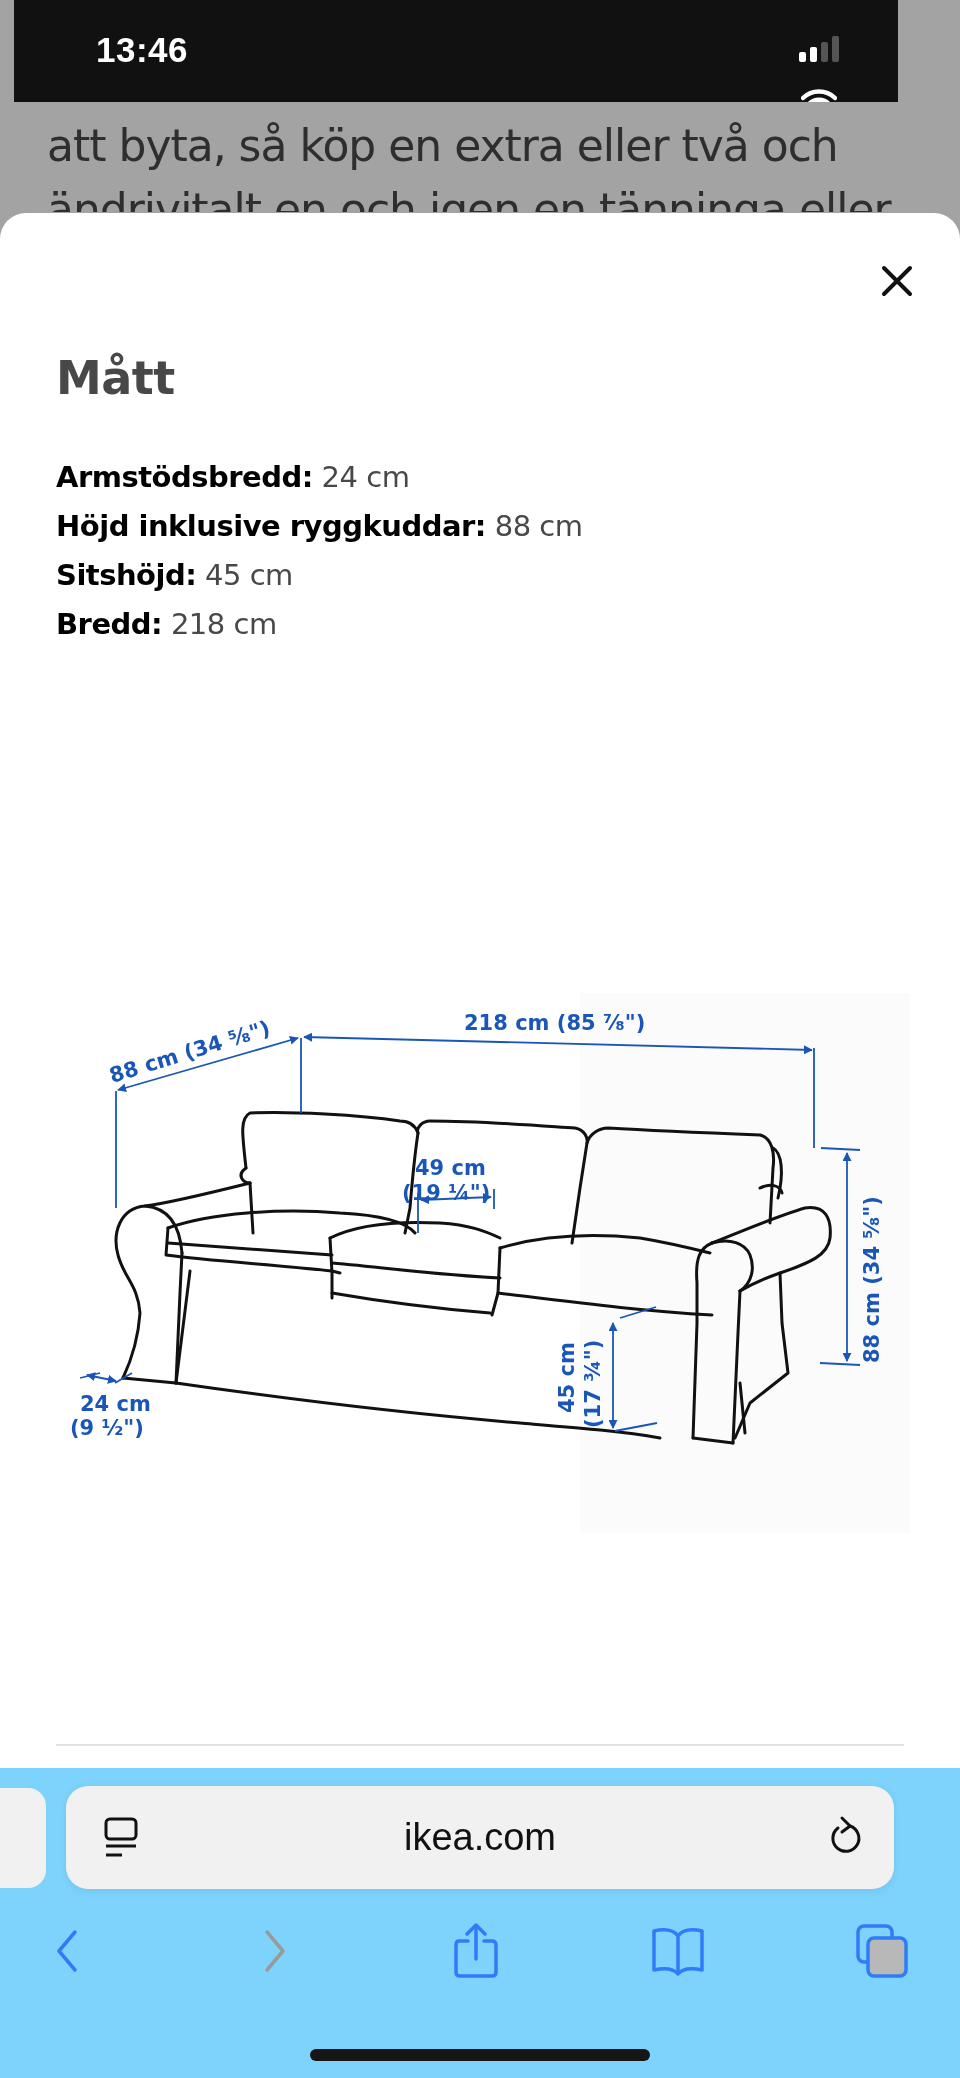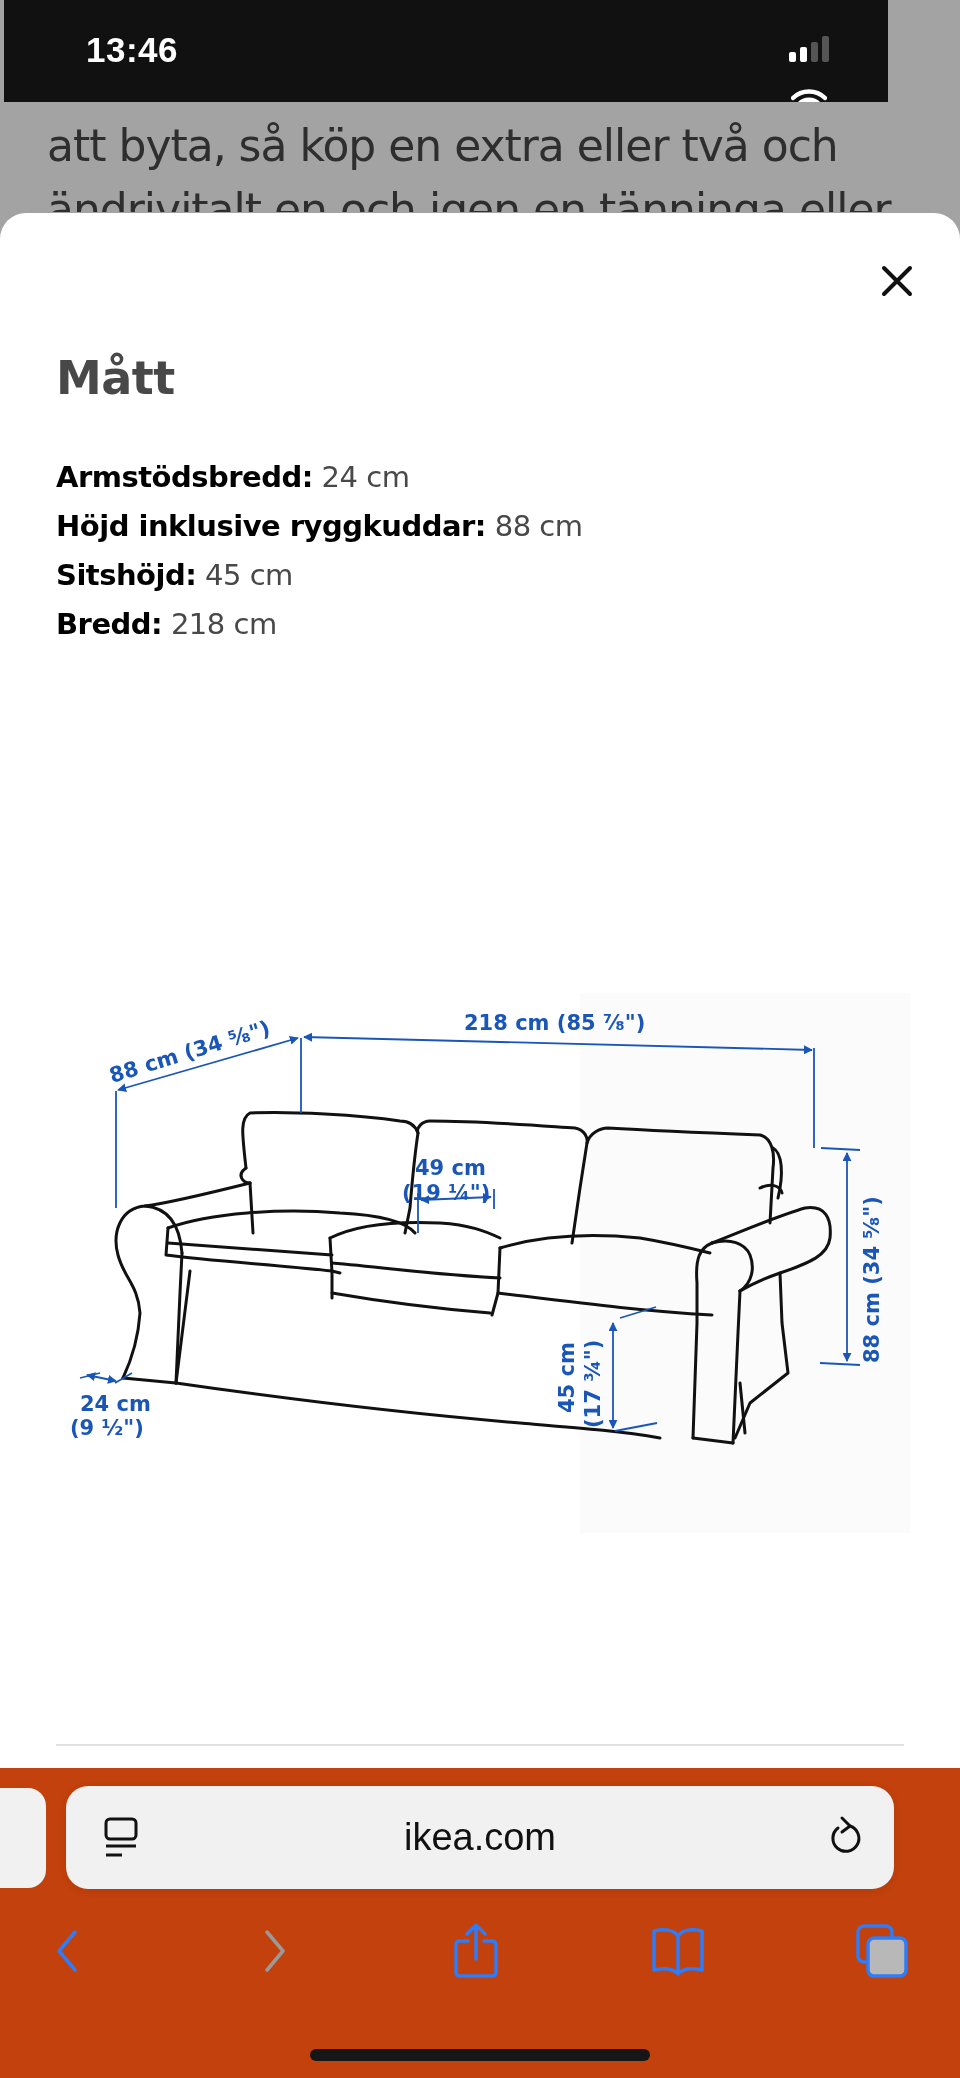--- a/index.html
+++ b/index.html
@@ -1,20 +1,20 @@
 <!DOCTYPE html>
 <html><head>
 <meta charset="utf-8">
 <style>
   * { box-sizing: border-box; margin: 0; padding: 0; }
   html, body { width: 960px; height: 2078px; overflow: hidden; background: #a3a3a3; }
   body { position: relative; font-family: "DejaVu Sans", "Liberation Sans", sans-serif; }
 
   
-  .status-bar { position: absolute; left: 4px; top: 0; width: 884px; height: 102px; background: #111111; color: #fff; text-align: right; }
+  .status-bar { position: absolute; left: 14px; top: 0; width: 884px; height: 102px; background: #111111; color: #fff; text-align: right; }
   .status-time { position: absolute; left: 82px; top: 30px; font-family: "Liberation Sans", sans-serif; font-weight: 700; font-size: 35px; letter-spacing: 0.5px; }
   .status-icons { position: absolute; right: 50px; top: 36px; display: flex; align-items: center; gap: 26px; flex-direction: column; }
   .signal { display: flex; align-items: flex-end; gap: 4px; height: 26px; }
   .signal span { width: 7px; border-radius: 2px; background: #fff; display: block; }
   .signal span.off { background: #555; }
   .battery { position: relative; display: flex; align-items: center; }
   .battery-body { width: 52px; height: 30px; border-radius: 8px; background: linear-gradient(to right, #fff 0 82%, #8a8a8a 82% 100%); color: #000; font-family: "Liberation Sans", sans-serif; font-weight: 700; font-size: 25px; display: flex; align-items: center; justify-content: center; padding-right: 4px; }
   .battery-cap { width: 4px; height: 10px; background: #8a8a8a; border-radius: 0 2px 2px 0; margin-left: 2px; }
 
   
@@ -28,21 +28,21 @@
   .sheet-title { position: absolute; left: 56px; top: 138px; font-family: "DejaVu Sans", sans-serif; font-weight: 700; font-size: 46px; color: #484848; letter-spacing: -0.5px; }
   .dim-list { position: absolute; left: 56px; top: 240px; list-style: none; }
   .dim-list li { font-family: "DejaVu Sans", sans-serif; font-size: 29px; line-height: 49px; color: #484848; letter-spacing: -0.5px; white-space: nowrap; }
   .dim-list li b { font-weight: 700; color: #000000; }
 
   .diagram { position: absolute; left: 60px; top: 780px; width: 850px; height: 560px; }
   .diagram-bg { position: absolute; left: 520px; top: 0; width: 330px; height: 540px; background: #fbfbfb; }
   .divider { position: absolute; left: 56px; top: 1531px; width: 848px; height: 2px; background: #e2e2e2; }
 
   
-  .browser-bar { position: absolute; left: 0; top: 1768px; width: 960px; height: 310px; background: #c2410c; }
+  .browser-bar { position: absolute; left: 0; top: 1768px; width: 960px; height: 310px; background: #7dd3fc; }
   .tab-peek { position: absolute; left: -20px; top: 20px; width: 66px; height: 100px; background: #f1f1f1; border-radius: 18px; }
   .url-field { position: absolute; left: 66px; top: 18px; width: 828px; height: 103px; background: #f1f1f1; border-radius: 22px; display: flex; align-items: center; justify-content: center; box-shadow: 0 2px 8px rgba(0,0,0,0.08); }
   .url-text { font-family: "Liberation Sans", sans-serif; font-size: 38px; color: #111; }
   .reader-icon { position: absolute; left: 38px; top: 30px; }
   .reload-icon { position: absolute; right: 30px; top: 28px; }
   .toolbar { position: absolute; left: 0; top: 148px; width: 960px; height: 70px; }
   .tb-btn { position: absolute; top: 0; width: 70px; height: 70px; display: flex; align-items: center; justify-content: center; cursor: pointer; }
   .home-indicator { position: absolute; left: 310px; top: 2049px; width: 340px; height: 12px; border-radius: 6px; background: #161616; }
 </style>
 </head>

